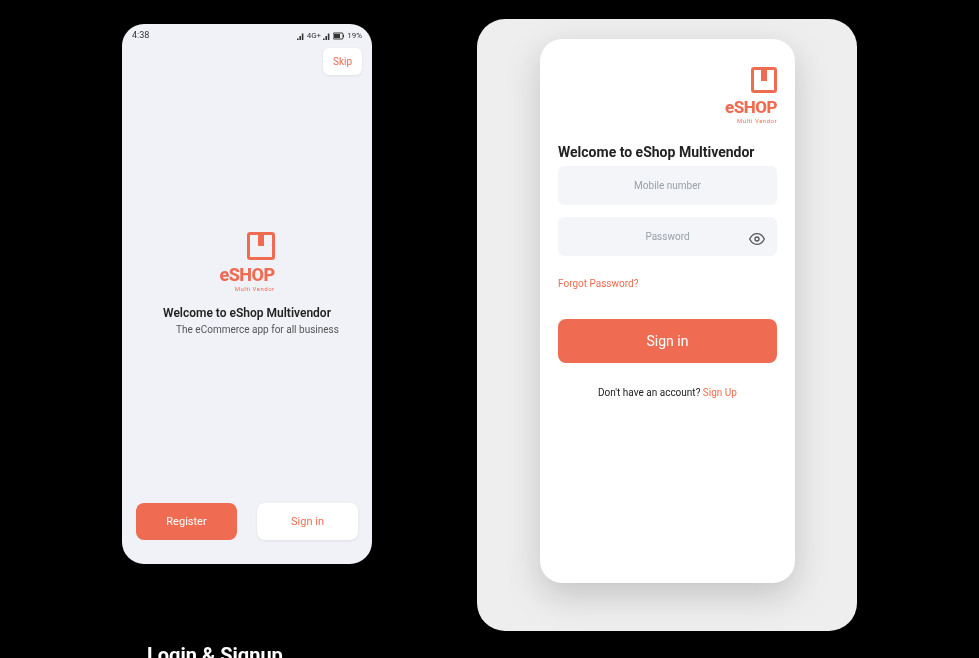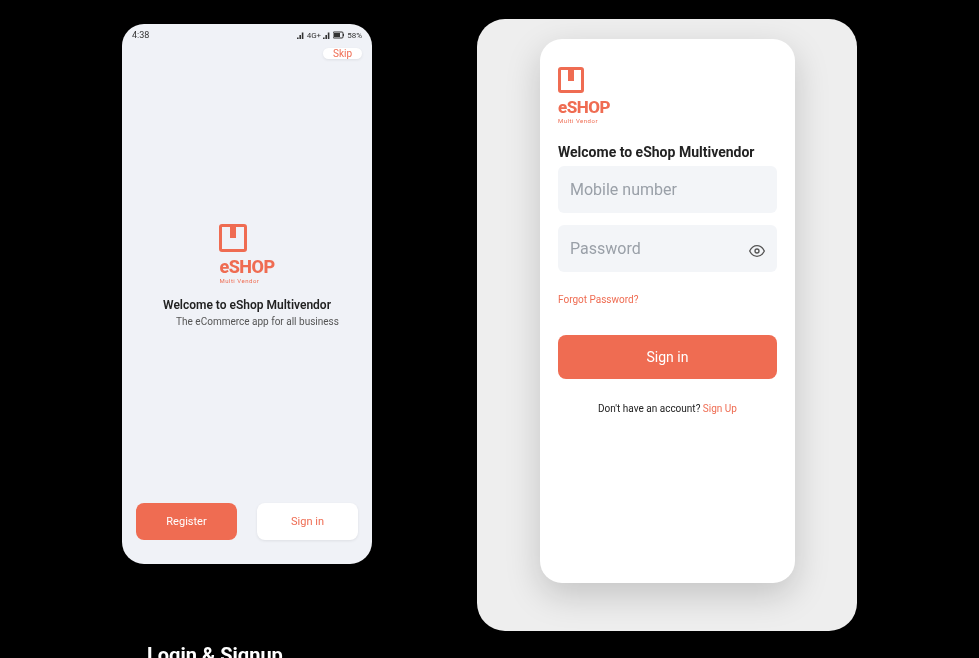--- a/index.html
+++ b/index.html
@@ -21,44 +21,44 @@
     }
     
     .status-bar {
       display: flex;
       justify-content: space-between;
       align-items: center;
       padding: 6px 10px 2px;
       font-size: 9px;
       color: #333;
     }
-    .status-right { display: flex; align-items: center; gap: 2px; font-size: 8px; }
+    .status-right { display: flex; align-items: flex-end; gap: 2px; font-size: 8px; }
     
     .skip-row { display: flex; justify-content: flex-end; padding: 6px 10px; }
     .skip-btn {
       background: #fff;
       border: none;
       border-radius: 6px;
-      padding: 0 10px;
+      padding: 8px 10px;
       font-size: 10px;
       color: #ef6c52;
       cursor: pointer;
       box-shadow: 0 1px 3px rgba(0,0,0,0.08);
     }
     
     .phone1-center {
       flex: 1;
       display: flex;
       flex-direction: column;
       align-items: center;
       justify-content: center;
       padding: 0 20px;
     }
     
-    .logo { display: flex; flex-direction: column; align-items: flex-start; margin-bottom: 14px; }
+    .logo { display: flex; flex-direction: column; align-items: flex-end; margin-bottom: 14px; }
     .logo-mark {
       width: 28px;
       height: 28px;
       border: 3px solid #ef6c52;
       border-radius: 3px;
       position: relative;
       margin-bottom: 4px;
     }
     .logo-mark::before {
       content: '';
@@ -122,23 +122,24 @@
     
     .login-title { font-size: 14px; font-weight: 700; color: #222; margin-bottom: 6px; }
     .login-sub { font-size: 10px; color: #999; line-height: 1.4; margin-bottom: 24px; }
     
     .input-field {
       width: 100%;
       background: #f3f5f8;
       border: none;
       border-radius: 6px;
       padding: 14px 12px;
-      font-size: 16px;
+      font-size: 10px;
       color: #333;
       margin-bottom: 12px;
+      text-align: center;
     }
     .input-field::placeholder { color: #9aa0a8; }
     
     .input-wrap { position: relative; }
     .eye-icon {
       position: absolute;
       right: 12px;
       top: 50%;
       transform: translateY(-60%);
       color: #555;
@@ -185,21 +186,21 @@
         </svg>
       <span>4G+</span>
       <svg width="8" height="8" viewBox="0 0 10 10">
           <path d="M0 8h2v2H0zM3 5h2v5H3zM6 2h2v8H6z" fill="#333"></path>
         </svg>
       <svg width="12" height="8" viewBox="0 0 12 8">
           <rect x="0" y="1" width="10" height="6" rx="1" fill="none" stroke="#333" stroke-width="1"></rect>
           <rect x="1" y="2" width="6" height="4" fill="#333"></rect>
           <rect x="10" y="3" width="1" height="2" fill="#333"></rect>
         </svg>
-      <span>58%</span>
+      <span>19%</span>
     </span>
   </div>
   <div class="skip-row">
     <button class="skip-btn">Skip</button>
   </div>
   <div class="phone1-center">
     <div class="logo">
       <div class="logo-mark"></div>
       <div class="logo-text"><span class="e">e</span><span>SHOP</span></div>
       <div class="logo-sub">Multi Vendor</div>

